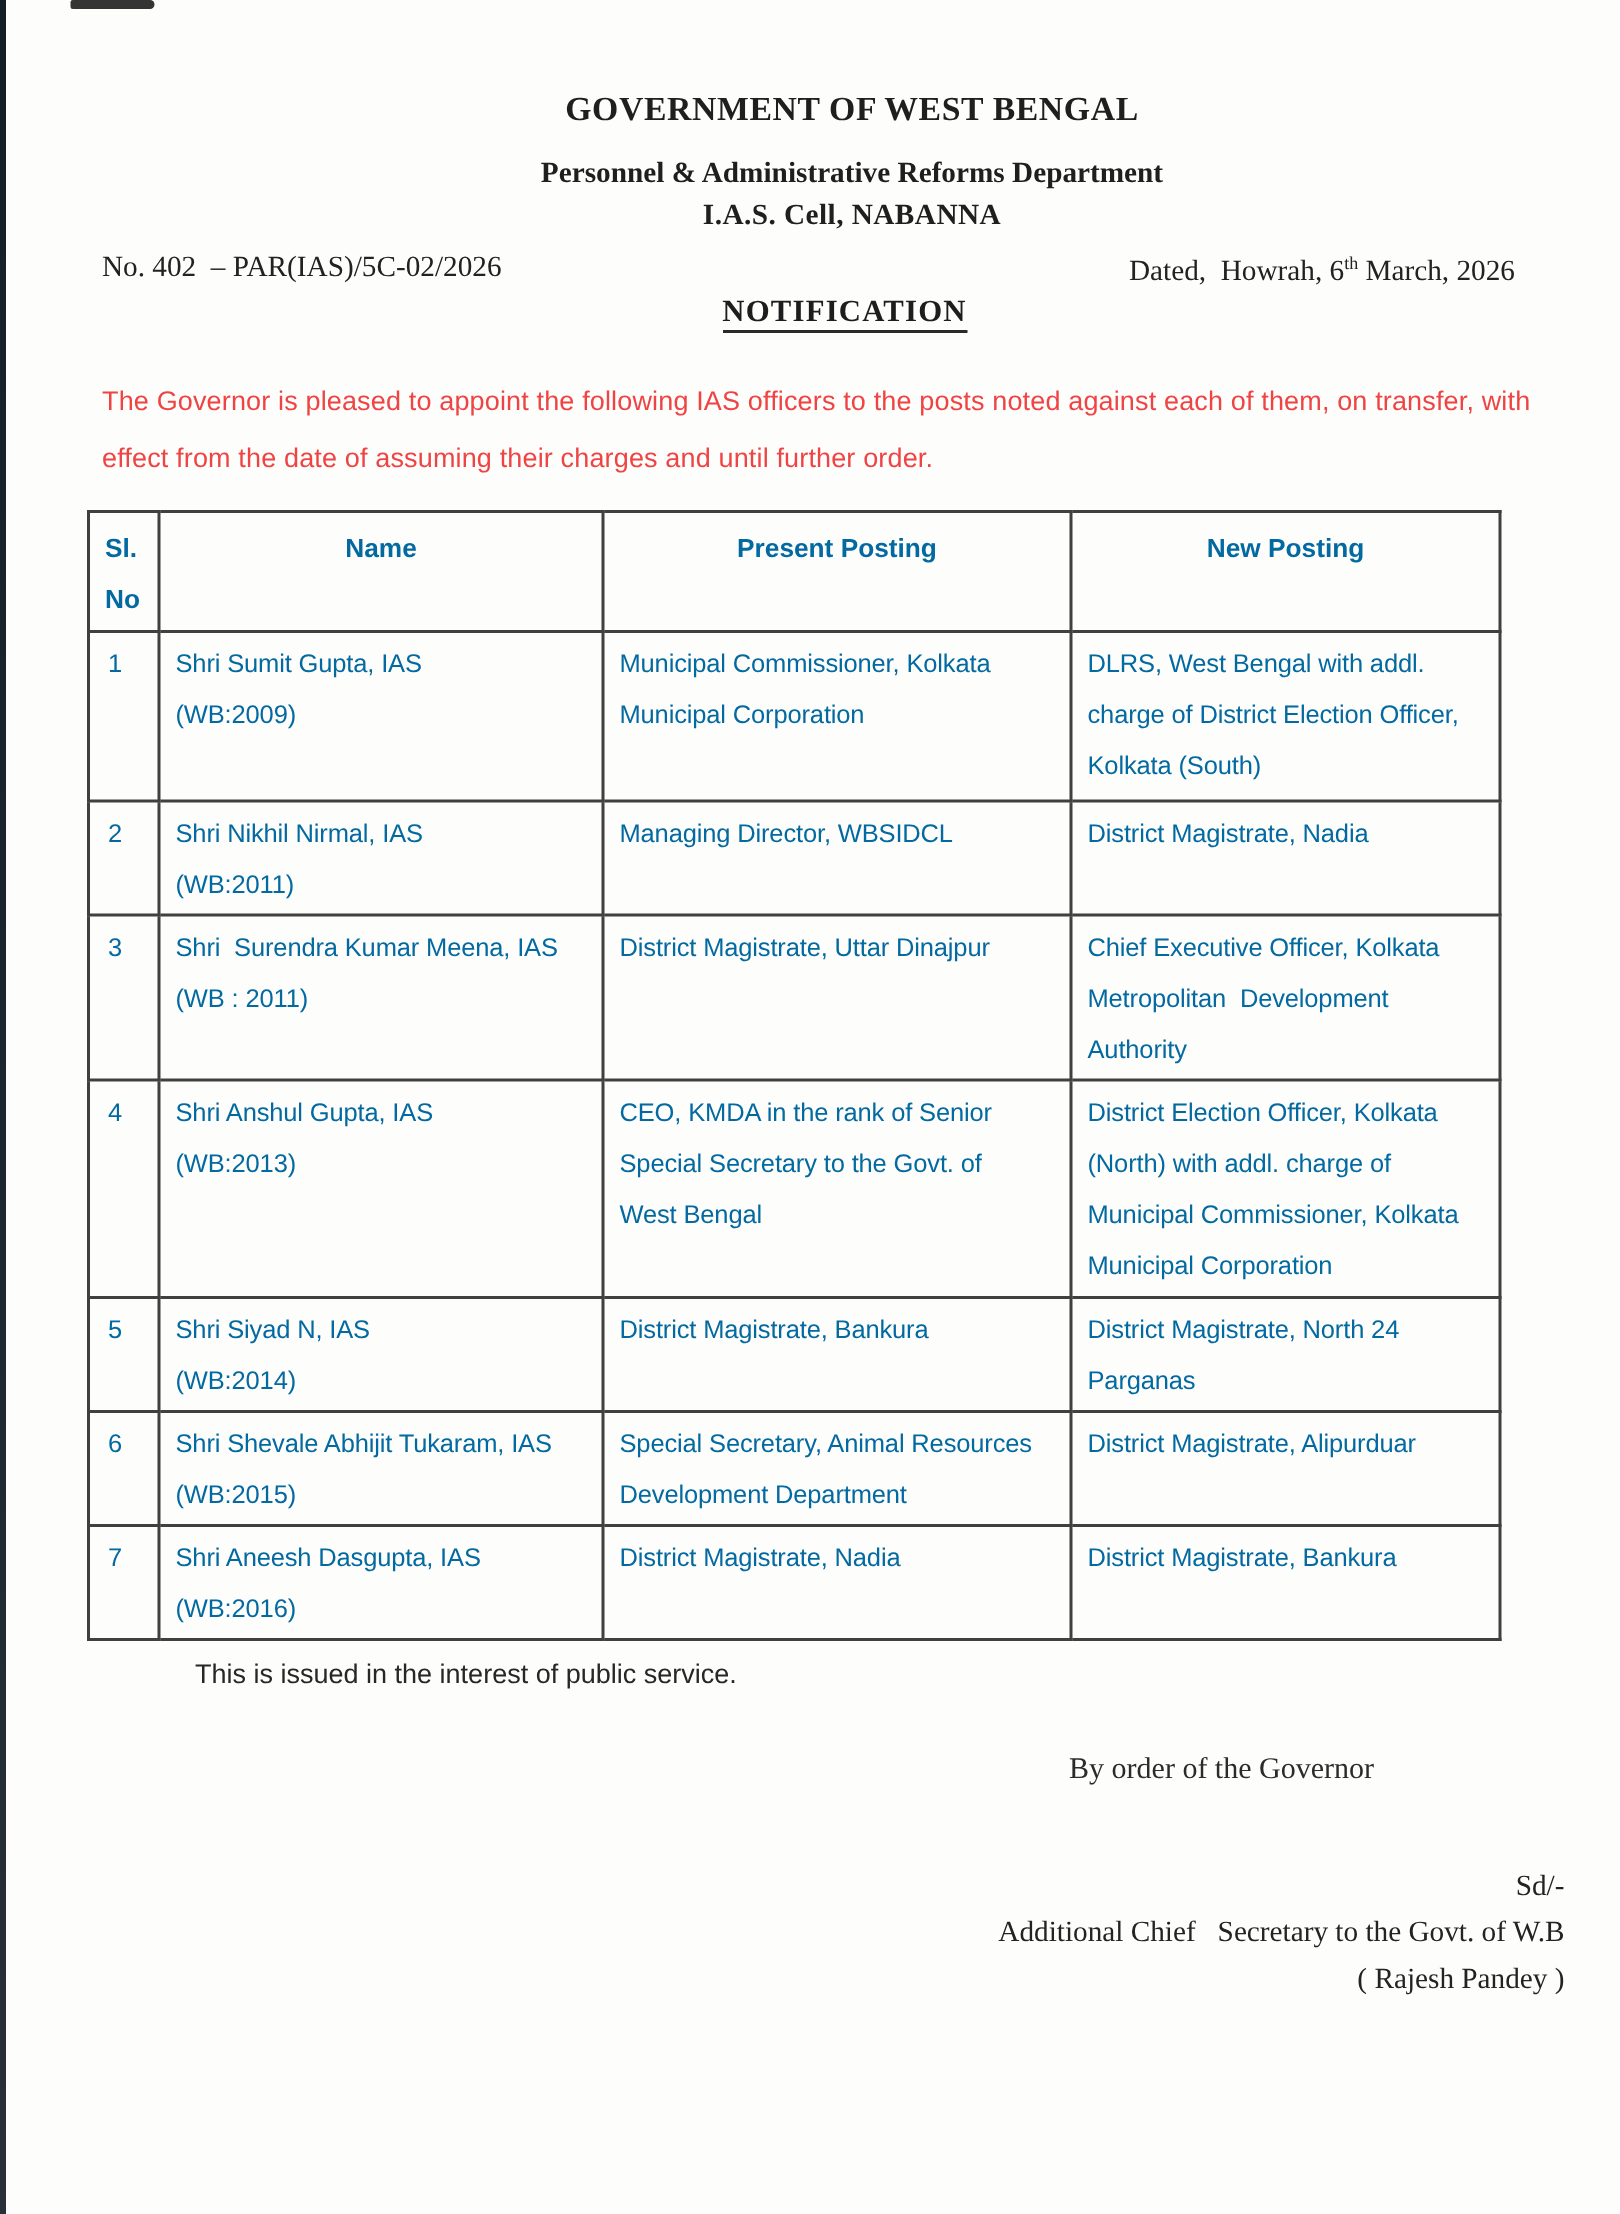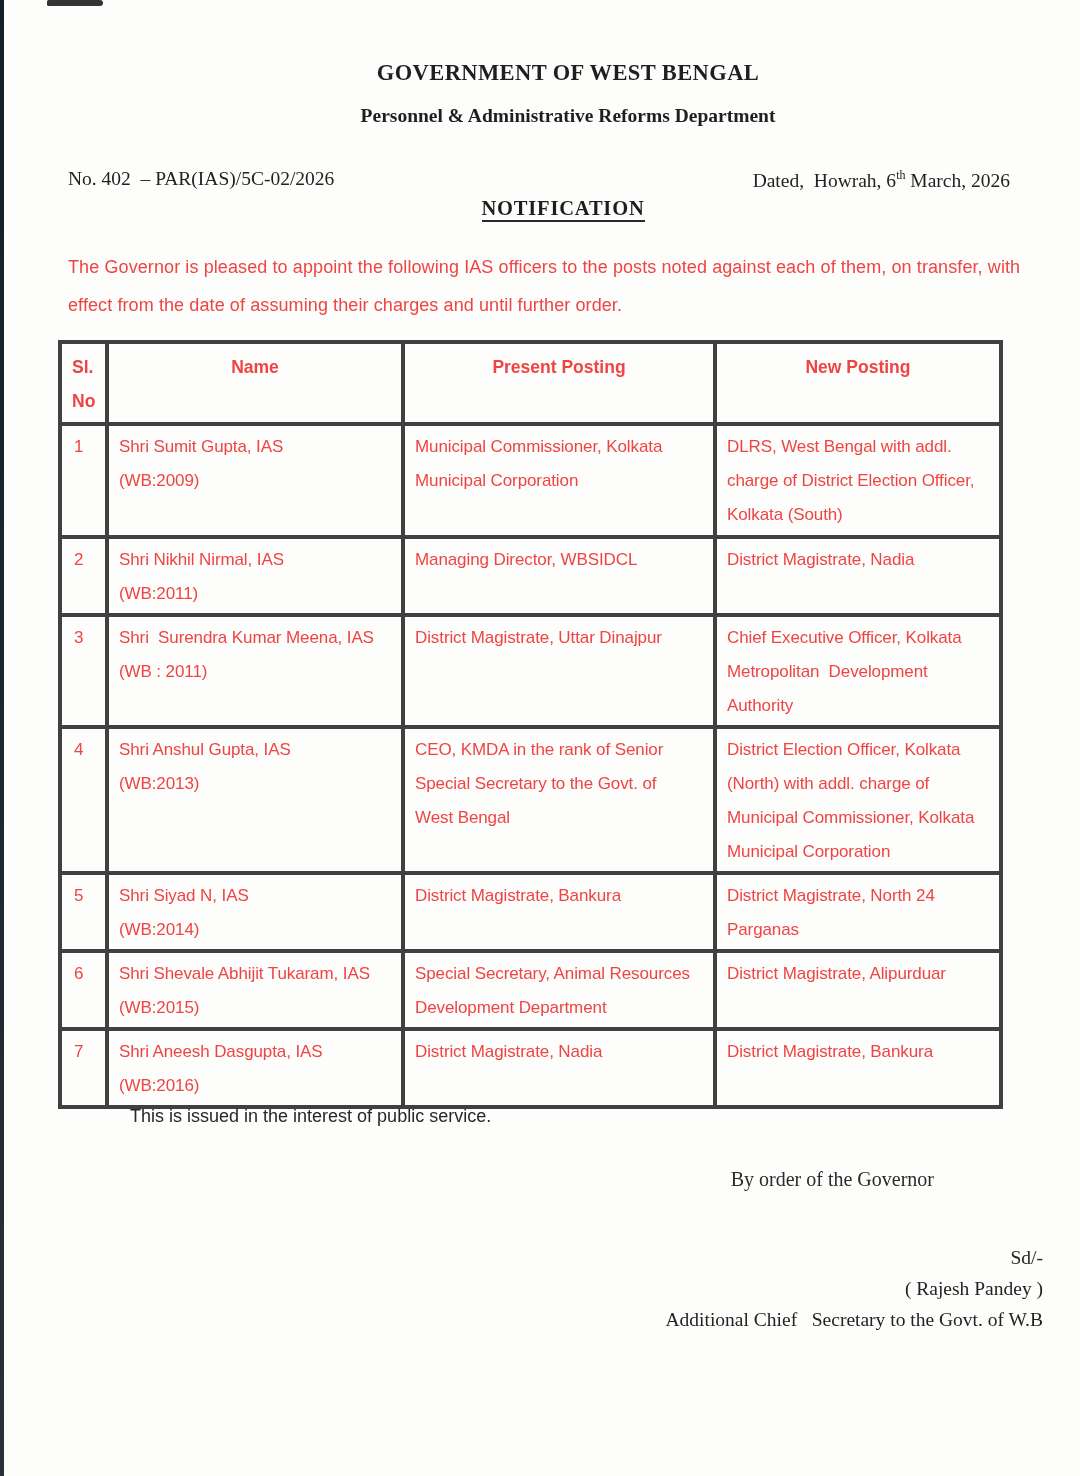--- a/index.html
+++ b/index.html
@@ -53,53 +53,54 @@
   
   .bodytext { position: absolute; top: 248px; left: 68px; width: 1000px; font-size: 18px; color: #ef4444; }
   .bline { line-height: 38px; white-space: nowrap; letter-spacing: 0.1px; }
 
   
   table.doc {
     position: absolute; top: 340px; left: 58px;
     border-collapse: collapse; table-layout: fixed;
   }
   table.doc th, table.doc td {
-    border: 4px solid #404040; vertical-align: top;
-    font-size: 17px; color: #ef4444;
+    border: 2px solid #404040; vertical-align: top;
+    font-size: 17px; color: #0369a1;
   }
   table.doc th { font-weight: bold; font-size: 17.5px; text-align: center; padding: 6px 4px 4px; line-height: 34px; }
   table.doc th.sl-h { text-align: left; padding-left: 10px; }
   table.doc td { padding: 4px 6px 2px 10px; }
   table.doc td.sl { padding-left: 12px; line-height: 34px; }
   .cline { line-height: 34px; white-space: nowrap; letter-spacing: -0.1px; }
 
   
   .closing { position: absolute; left: 130px; top: 1106px; font-size: 18px; color: #272727; }
   .byorder {
-    position: absolute; top: 1168px; right: 146px;
+    position: absolute; top: 1168px; right: 164px;
     font-family: "Liberation Serif", "DejaVu Serif", serif;
     font-size: 20px; color: #2b2b2b; text-align: center;
   }
   .sig {
     position: absolute; top: 1242px; right: 37px;
     font-family: "Liberation Serif", "DejaVu Serif", serif;
     font-size: 19.5px; line-height: 31px; text-align: right; color: #232323;
   }
 </style>
 </head>
 <body>
 
 <div class="page">
 
   <div class="scan-edge"></div>
   <div class="scan-mark"></div>
 
   <header class="org">
     <div class="org-line1">GOVERNMENT OF WEST BENGAL</div>
     <div class="org-line2">Personnel &amp; Administrative Reforms Department</div>
+    <div class="org-line3">I.A.S. Cell, NABANNA</div>
   </header>
 
   <div class="refrow">
     <span>No. 402 &nbsp;– PAR(IAS)/5C-02/2026</span>
     <span><span>Dated, &nbsp;Howrah, 6</span><sup>th</sup><span> March, 2026</span></span>
   </div>
 
   <div class="title-wrap">
     <span class="title">NOTIFICATION</span>
   </div>
@@ -233,17 +234,17 @@
         </tr>
       </tbody>
   </table>
 
   <div class="closing">This is issued in the interest of public service.</div>
 
   <div class="byorder">By order of the Governor</div>
 
   <div class="sig">
     <div>Sd/-</div>
+    <div>Additional Chief &nbsp; Secretary to the Govt. of W.B</div>
     <div>( Rajesh Pandey )</div>
-    <div>Additional Chief &nbsp; Secretary to the Govt. of W.B</div>
   </div>
 
 </div>
 
 </body></html>

